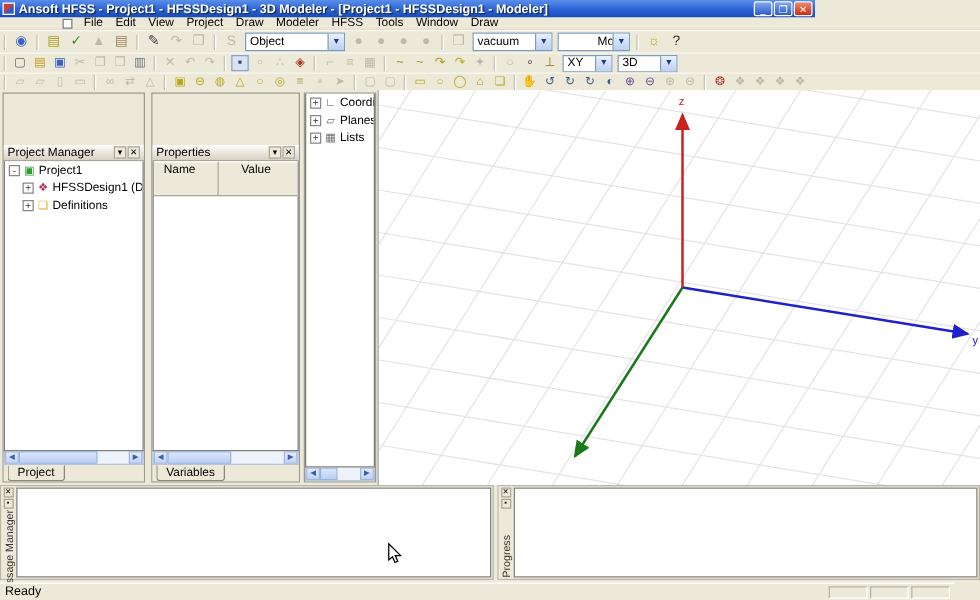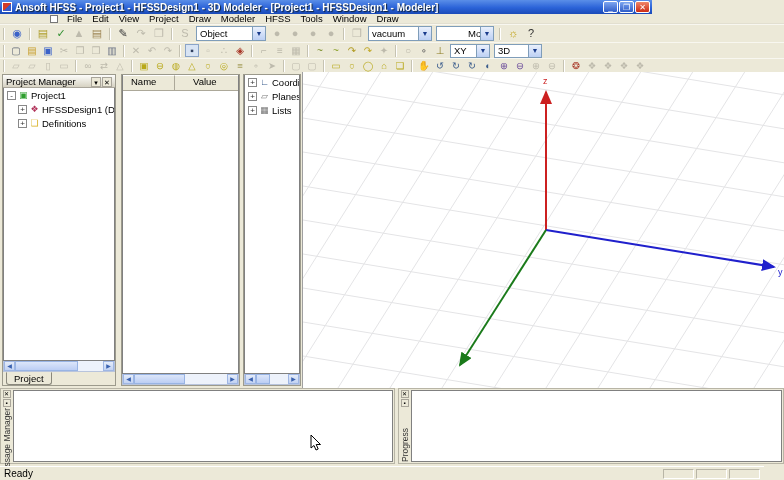--- a/index.html
+++ b/index.html
@@ -44,22 +44,22 @@
   .combo .cv { flex:1; padding:0 3px; white-space:nowrap; overflow:hidden; }
   .combo .ca { width:13px; align-self:stretch; border-left:1px solid #7F9DB9; font-size:7px;
     display:flex; align-items:center; justify-content:center; color:#1A3C8C;
     background:linear-gradient(180deg,#EAF0FC,#BCD0F4); }
 
   
   #workspace { position:absolute; left:0; top:72px; width:784px; height:316px; background:#ECE9D8; }
 
   .panel { position:absolute; top:2px; height:312px; display:flex; flex-direction:column;
     border:1px solid #9C9A8C; background:#ECE9D8; }
-  .ptitle { height:13px; flex:0 0 auto; display:flex; align-items:flex-end; padding:0 3px;
-    background:linear-gradient(180deg,#FDFDFB,#D6D2C2); border-bottom:1px solid #A9A59A; font-size:9.5px; }
+  .ptitle { height:13px; flex:0 0 auto; display:flex; align-items:center; padding:0 3px;
+    background:linear-gradient(180deg,#FDFDFB,#D6D2C2); border-bottom:1px solid #A9A59A; font-size:9.5px;margin-top:41px; }
   .ptitle .pt-label { flex:1; white-space:nowrap; overflow:hidden; }
   .ptbtn { width:10px; height:10px; margin-left:1px; font-size:7px; line-height:9px; text-align:center;
     border:1px solid #A9A59A; background:#ECE9D8; flex:0 0 auto; }
   .pbody { flex:1; background:#fff; border:1px solid #808080; border-top:none; overflow:hidden; position:relative; }
   .hscroll { height:11px; flex:0 0 auto; display:flex; background:#EDF2FB; border:1px solid #B8C4DC; border-top:none; }
   .hsbtn { width:11px; height:100%; background:linear-gradient(180deg,#E4ECFA,#C2D2F2); border:1px solid #9EB6E4;
     color:#3A62B0; font-size:6px; line-height:9px; text-align:center; flex:0 0 auto; }
   .hstrack { flex:1; position:relative; }
   .hsthumb { position:absolute; top:0; height:100%; background:linear-gradient(180deg,#DCE6FA,#BCCEF4);
     border:1px solid #98B4E4; }
@@ -129,21 +129,21 @@
     <span class="tbtn" style="color: rgb(176, 160, 48);">▤</span>
     <span class="tbtn" style="color: rgb(47, 143, 47);">✓</span>
     <span class="tbtn dis">▲</span>
     <span class="tbtn" style="color: rgb(160, 136, 88);">▤</span>
     <span class="tsep"></span>
     <span class="tbtn" style="color: rgb(64, 64, 64);">✎</span>
     <span class="tbtn dis">↷</span>
     <span class="tbtn dis">❐</span>
     <span class="tsep"></span>
     <span class="tbtn dis">S</span>
-    <span class="combo" style="width: 70px; justify-content: space-between;">
+    <span class="combo" style="width: 80px; justify-content: space-between;">
       <span class="cv">Object</span>
       <span class="ca">▼</span>
     </span>
     <span class="tbtn dis">●</span>
     <span class="tbtn dis">●</span>
     <span class="tbtn dis">●</span>
     <span class="tbtn dis">●</span>
     <span class="tsep"></span>
     <span class="tbtn dis">❒</span>
     <span class="combo" style="width: 64px;">
@@ -277,32 +277,40 @@
           <span class="hsthumb" style="left:0;width:72%;"></span>
         </span>
       <span class="hsbtn">▶</span>
     </div>
     <div class="tabrow">
       <span class="dtab">Project</span>
     </div>
   </div>
 
   <div class="panel" style="left:121px; width:119px;">
+    <div class="ptitle">
+      <span class="pt-label">Properties</span>
+      <span class="ptbtn">▾</span>
+      <span class="ptbtn">✕</span>
+    </div>
     <div class="pbody">
-      <div style="display:flex; height:16px; border-bottom:1px solid #ACA899; background:#ECE9D8; font-size:9.5px;">
+      <div style="display:flex; height:28px; border-bottom:1px solid #ACA899; background:#ECE9D8; font-size:9.5px;">
         <span style="width:52px; border-right:1px solid #ACA899; padding-left:8px; border-top:1px solid #fff;">Name</span>
         <span style="flex:1; padding-left:18px; border-top:1px solid #fff;">Value</span>
       </div>
     </div>
     <div class="hscroll">
       <span class="hsbtn">◀</span>
       <span class="hstrack">
           <span class="hsthumb" style="left:0;width:55%;"></span>
         </span>
       <span class="hsbtn">▶</span>
+    </div>
+    <div class="tabrow">
+      <span class="dtab">Variables</span>
     </div>
   </div>
 
   <div class="panel" style="left:243px; width:58px;">
     <div class="pbody" id="mtree">
         <div class="trow-item" style="padding-left: 3px;">
           <span class="texp">+</span>
           <span class="ticon" style="color: rgb(58, 92, 140);">∟</span>
           <span class="tlabel">Coordinate Systems</span>
         </div>

